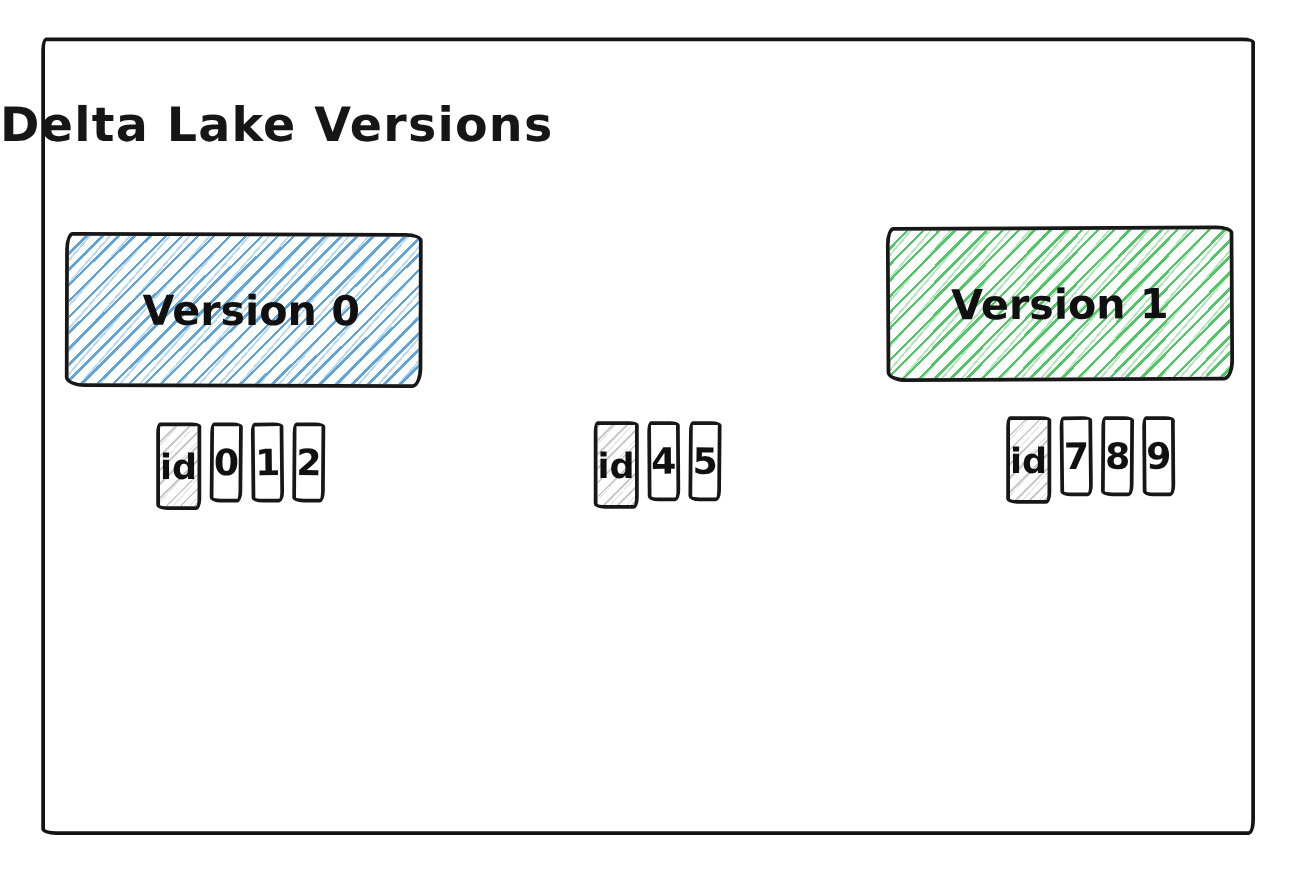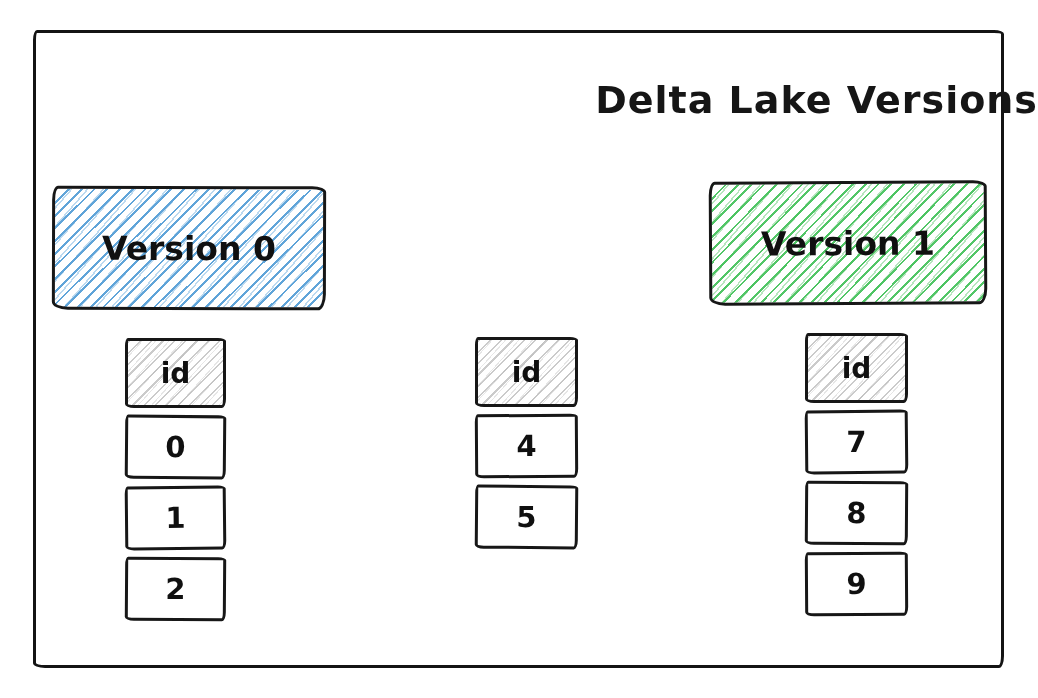--- a/index.html
+++ b/index.html
@@ -22,21 +22,21 @@
     left: 33px; top: 30px;
     width: 965px; height: 632px;
     border: 3px solid #141414;
     border-radius: 4px 10px 5px 12px / 10px 4px 12px 5px;
     background: #ffffff;
   }
   .title {
     position: absolute;
     left: 0; top: 78px;
     width: 1038px;
-    text-align: right;
+    text-align: left;
     font-size: 38px;
     font-weight: 600;
     letter-spacing: 1px;
     color: #161616;
   }
   
   .vbox {
     position: absolute;
     height: 118px;
     border: 3px solid #171717;
@@ -50,37 +50,38 @@
     background-color: #ffffff;
   }
   .vbox.v0 { left: 52px;  top: 186px; width: 268px; transform: rotate(0.15deg); }
   .vbox.v1 { left: 386px; top: 185px; width: 268px; transform: rotate(-0.2deg); }
   .vbox.v2 { left: 709px; top: 181px; width: 272px; transform: rotate(-0.3deg); }
 
   .hatch-blue {
     background-image:
       repeating-linear-gradient(135deg, rgba(88,160,215,0.95) 0px, rgba(88,160,215,0.95) 2px, transparent 2px, transparent 9px),
       repeating-linear-gradient(131deg, rgba(120,180,225,0.5) 0px, rgba(120,180,225,0.5) 1.5px, transparent 1.5px, transparent 12px);
+    padding-left: 12px;
   }
   .hatch-green {
     background-image:
       repeating-linear-gradient(135deg, rgba(64,192,87,0.9) 0px, rgba(64,192,87,0.9) 2px, transparent 2px, transparent 9px),
       repeating-linear-gradient(131deg, rgba(110,205,125,0.5) 0px, rgba(110,205,125,0.5) 1.5px, transparent 1.5px, transparent 12px);
   }
   .hatch-gray {
     background-image:
       repeating-linear-gradient(135deg, rgba(175,175,175,0.65) 0px, rgba(175,175,175,0.65) 1.5px, transparent 1.5px, transparent 8px),
       repeating-linear-gradient(132deg, rgba(200,200,200,0.45) 0px, rgba(200,200,200,0.45) 1px, transparent 1px, transparent 10px);
   }
 
   
   .col {
     position: absolute;
     display: flex;
-    flex-direction: column;
+    flex-direction: row;
     gap: 7px;
   }
   .col.c0 { left: 125px; top: 338px; width: 101px; }
   .col.c1 { left: 475px; top: 337px; width: 103px; }
   .col.c2 { left: 805px; top: 333px; width: 103px; }
 
   .cell {
     border: 3px solid #171717;
     border-radius: 3px 8px 4px 9px / 8px 3px 9px 4px;
     height: 58px;

